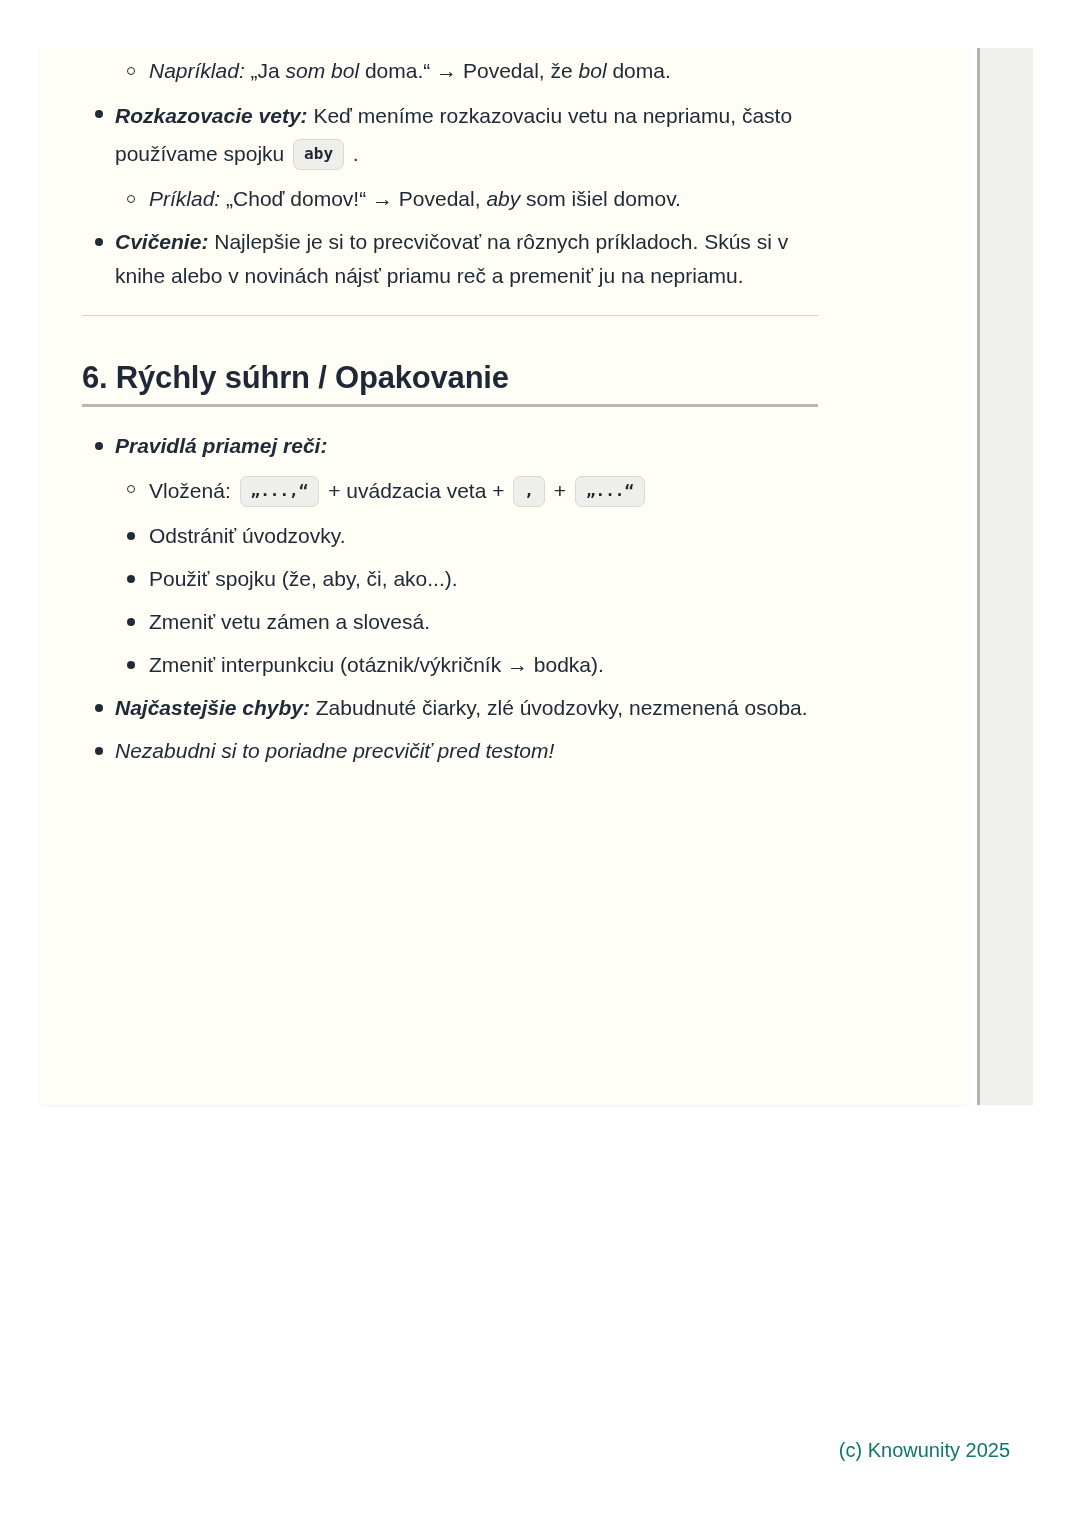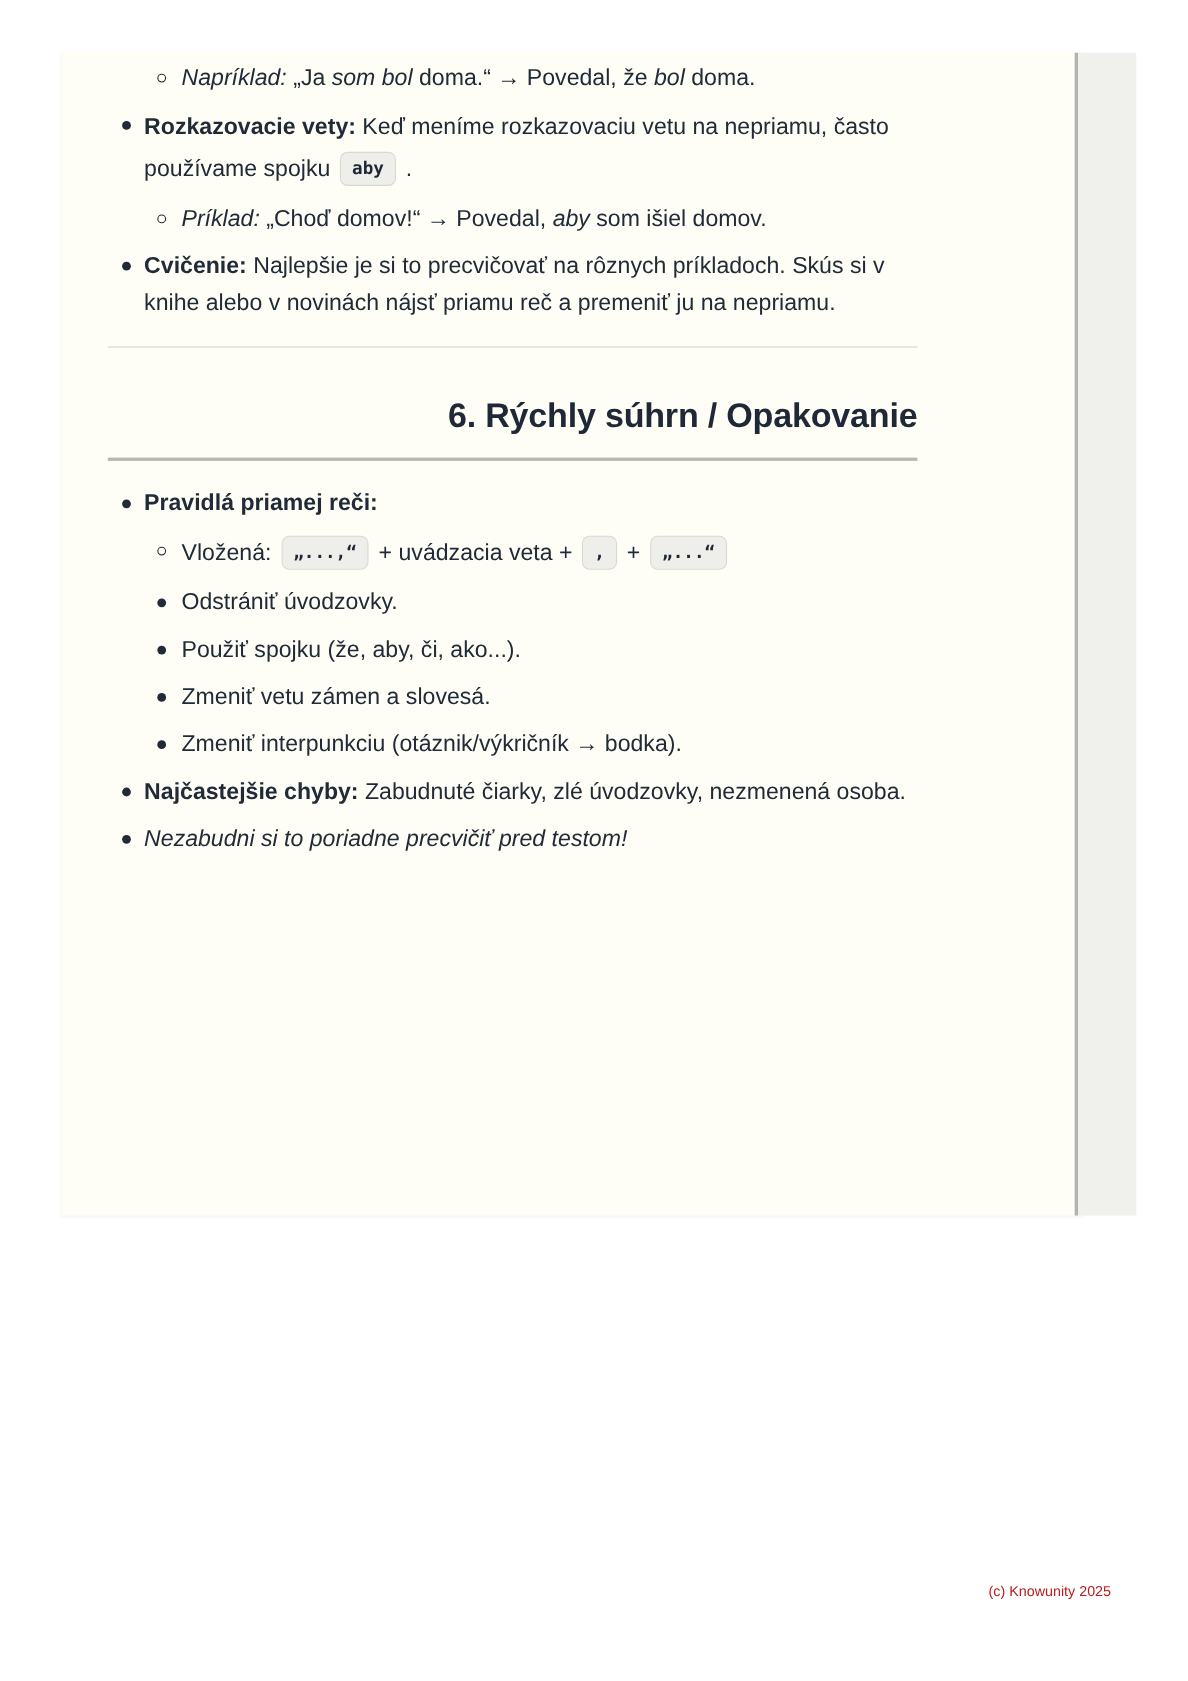--- a/index.html
+++ b/index.html
@@ -6,21 +6,21 @@
   html, body { width: 1080px; height: 1528px; }
   body {
     position: relative;
     background: #ffffff;
     font-family: "Liberation Sans", sans-serif;
     color: #212b38;
     overflow: hidden;
   }
   .doc-page {
     position: absolute;
-    left: 56px; top: 48px;
+    left: 40px; top: 48px;
     width: 929px; height: 1057px;
     background: #fffef6;
     border-radius: 2px;
     box-shadow: 0 1px 3px rgba(0,0,0,0.05);
     overflow: hidden;
   }
   .next-page-edge {
     position: absolute;
     left: 977px; top: 48px;
     width: 56px; height: 1057px;
@@ -46,21 +46,21 @@
   .marker {
     position: absolute;
     top: 13px;
     width: 8px; height: 8px;
     border-radius: 50%;
   }
   .li.level1 > .marker { left: 13px; }
   .li.level2 > .marker { left: 45px; }
   .marker.disc { background: #212b38; }
   .marker.circle { border: 1.8px solid #212b38; width: 8px; height: 8px; background: transparent; }
-  .li strong { font-weight: 700; }
+  .li strong { font-weight: 700; font-style: italic; }
   .li em { font-style: italic; }
   .chip {
     display: inline-block;
     font-family: "DejaVu Sans Mono", monospace;
     font-weight: 700;
     font-size: 16px;
     line-height: 22px;
     color: #1f2733;
     background: #eeeeeb;
     border: 1px solid #d9d9d4;
@@ -75,31 +75,30 @@
     background: #d4d4cf;
     margin-top: 22px;
   }
   .section-heading {
     font-size: 31px;
     font-weight: 700;
     color: #1e2836;
     letter-spacing: -0.2px;
     line-height: 44px;
     margin-top: 40px;
-    padding-bottom: 16px;
+    padding-bottom: 4px;
     border-bottom: 3px solid #b8b8b3;
     margin-bottom: 22px;
-    text-align: right;
   }
   .footer-copyright {
     position: absolute;
     top: 1439px;
     right: 70px;
-    font-size: 13px;
-    color: #b91c1c;
+    font-size: 20px;
+    color: #0f766e;
   }
 </style>
 </head>
 <body>
 
 <div class="doc-page">
   <div class="page-content">
       <div class="list">
         <div class="li level2"><span class="marker circle"></span><span class="li-text"><em>Napríklad:</em><span> „Ja </span><em>som bol</em><span> doma.“ → Povedal, že </span><em>bol</em><span> doma.</span></span></div>
         <div class="li level1 has-chips"><span class="marker disc"></span><span class="li-text"><strong>Rozkazovacie vety:</strong><span> Keď meníme rozkazovaciu vetu na nepriamu, často používame spojku </span><code class="chip">aby</code><span> .</span></span></div>

